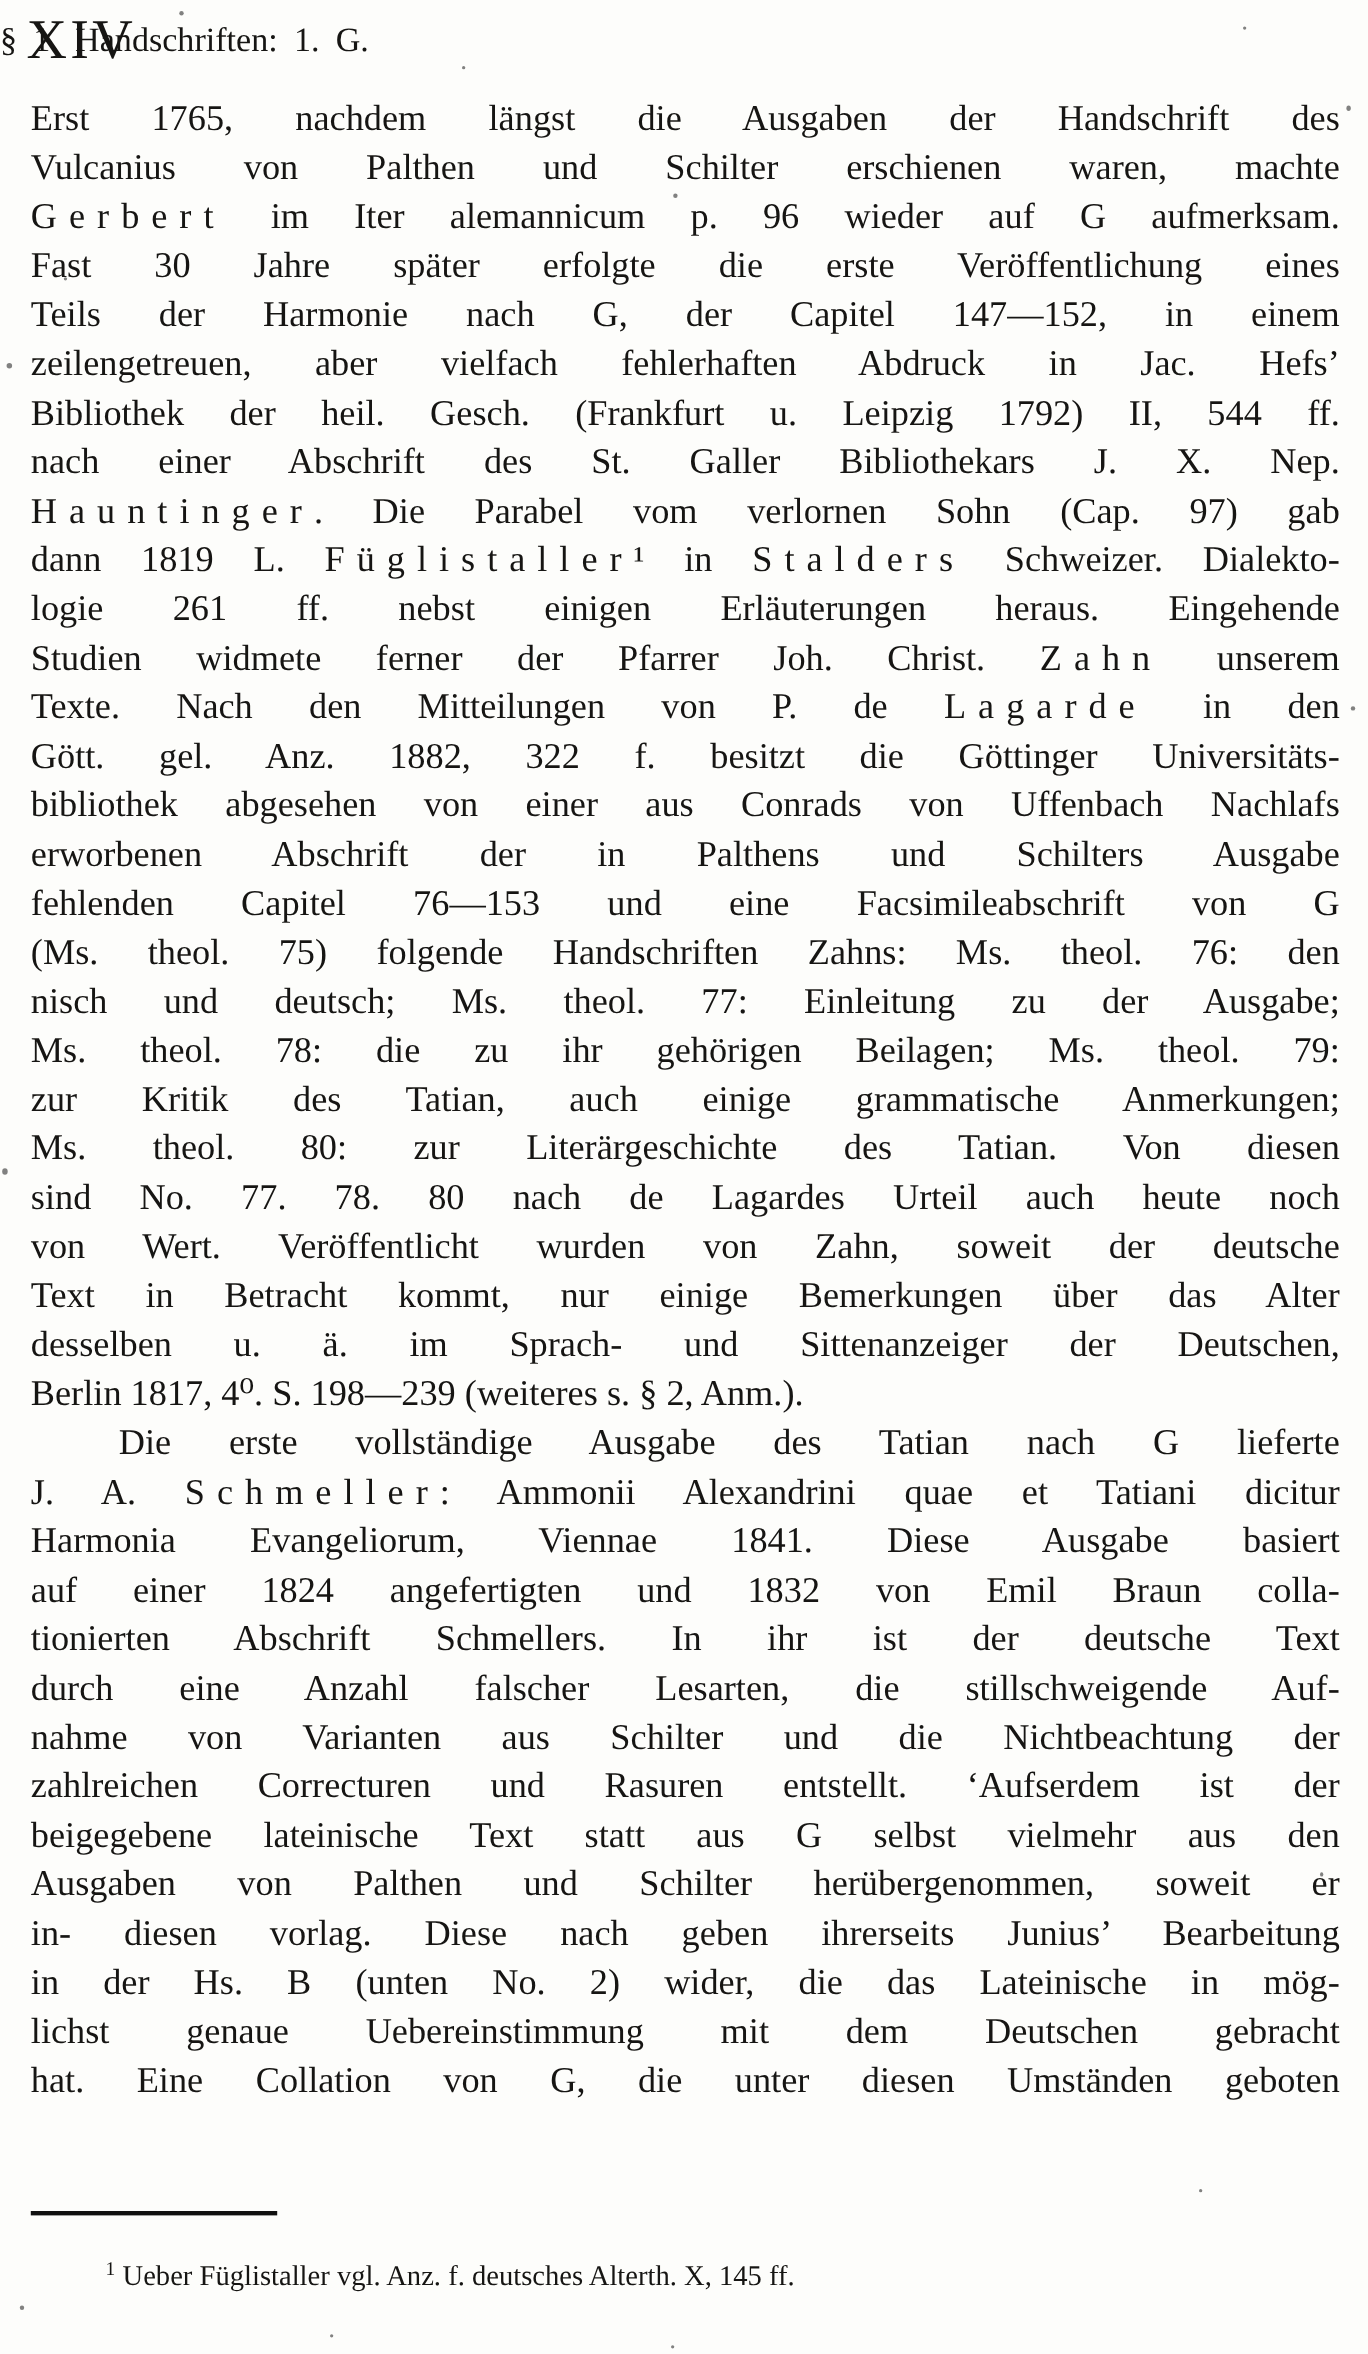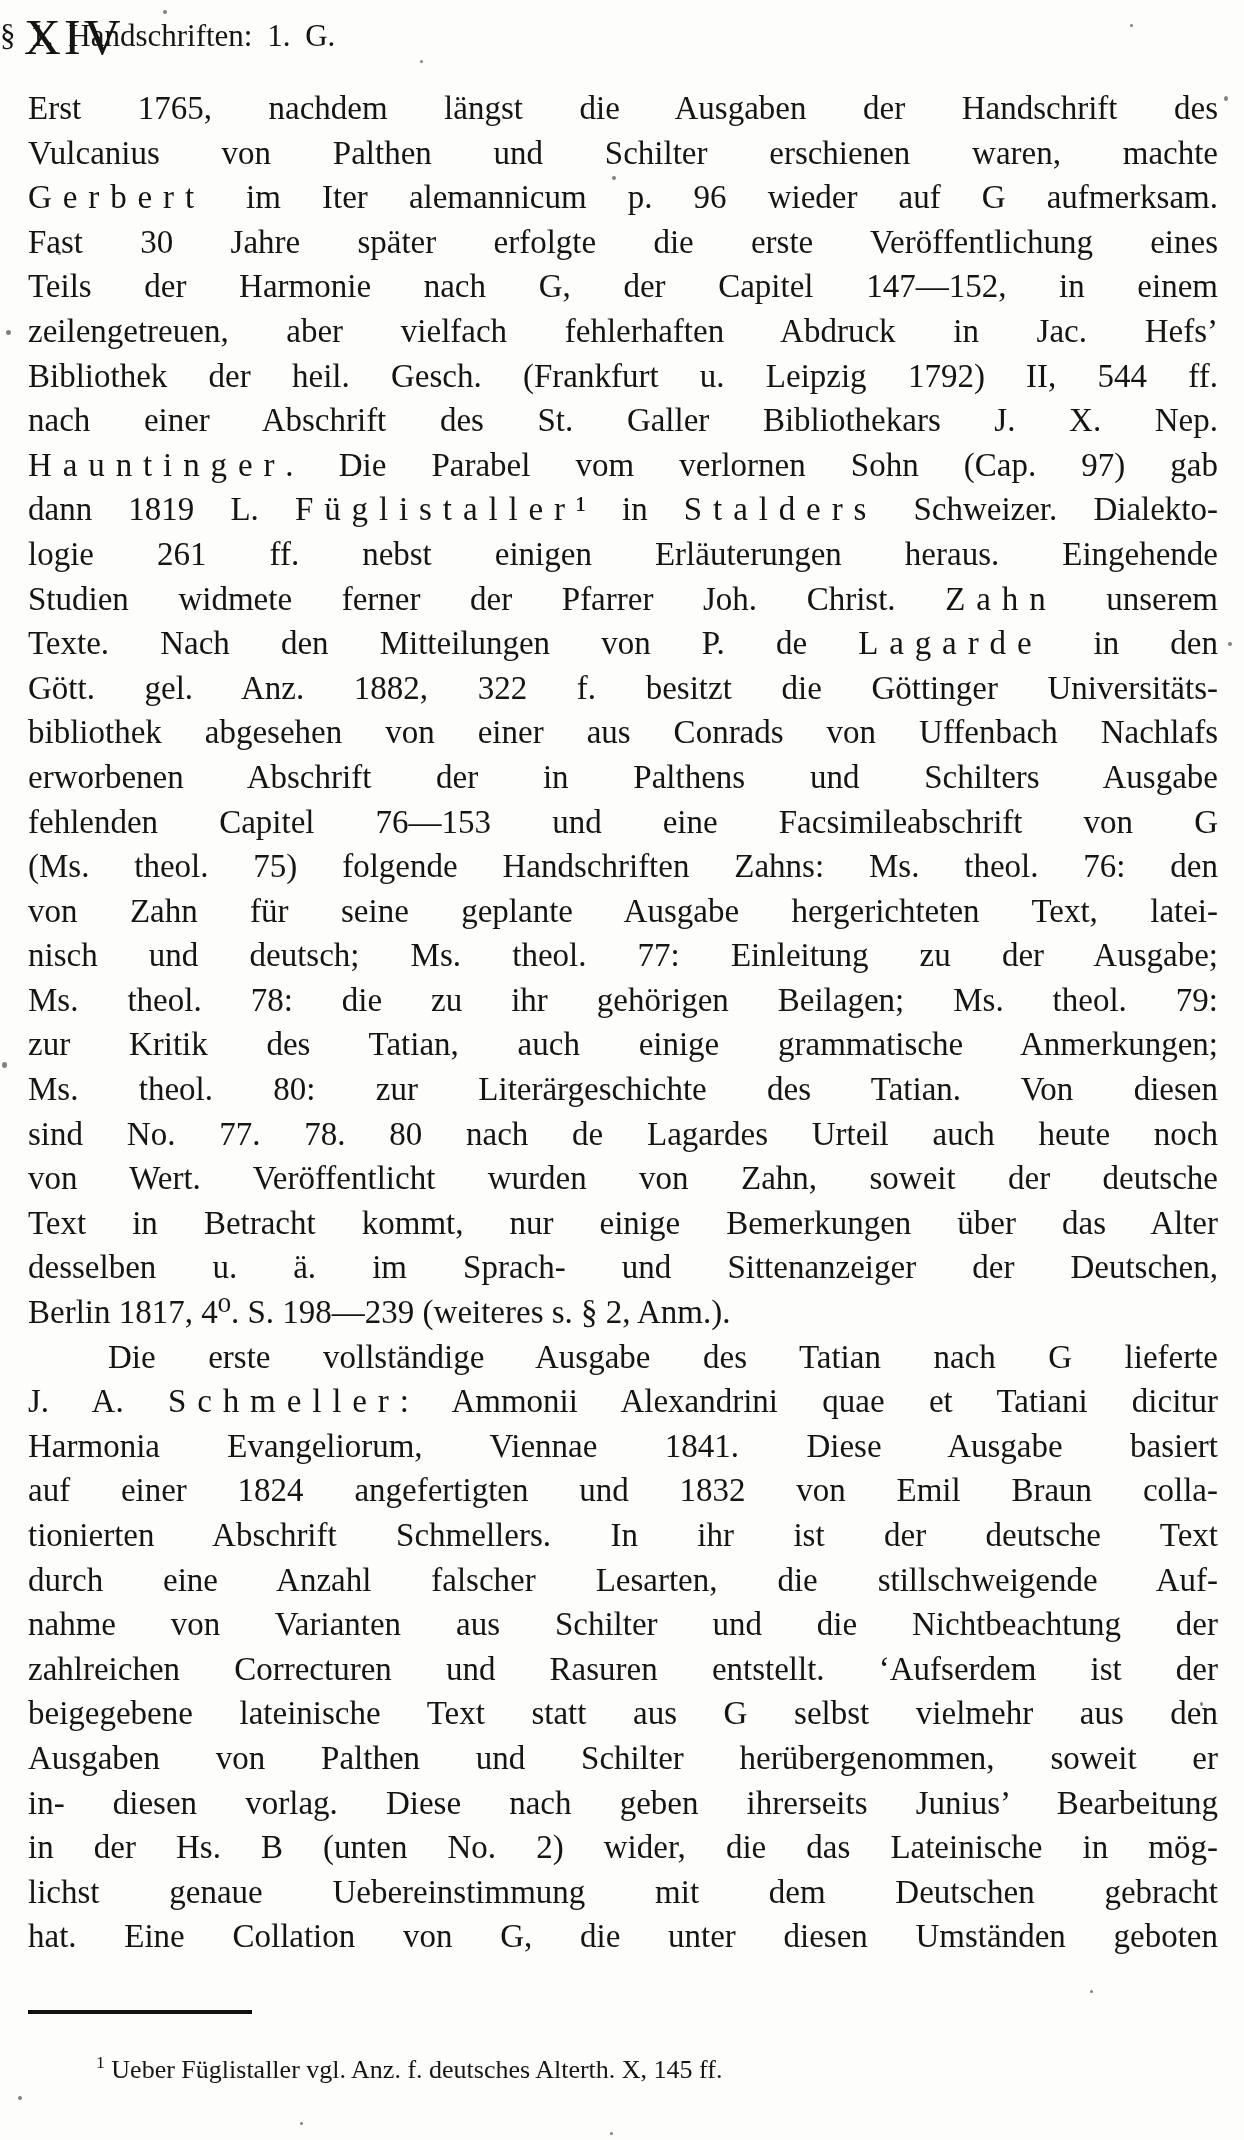--- a/index.html
+++ b/index.html
@@ -81,21 +81,20 @@
       <div class="line"><span class="gesperrt">Hauntinger</span><span>. Die Parabel vom verlornen Sohn (Cap. 97) gab</span></div>
       <div class="line"><span>dann 1819 L. </span><span class="gesperrt">Füglistaller</span><span>¹ in </span><span class="gesperrt">Stalders</span><span> Schweizer. Dialekto-</span></div>
       <div class="line"><span>logie 261 ff. nebst einigen Erläuterungen heraus. Eingehende</span></div>
       <div class="line"><span>Studien widmete ferner der Pfarrer Joh. Christ. </span><span class="gesperrt">Zahn</span><span> unserem</span></div>
       <div class="line"><span>Texte. Nach den Mitteilungen von P. de </span><span class="gesperrt">Lagarde</span><span> in den</span></div>
       <div class="line"><span>Gött. gel. Anz. 1882, 322 f. besitzt die Göttinger Universitäts-</span></div>
       <div class="line"><span>bibliothek abgesehen von einer aus Conrads von Uffenbach Nachlafs</span></div>
       <div class="line"><span>erworbenen Abschrift der in Palthens und Schilters Ausgabe</span></div>
       <div class="line"><span>fehlenden Capitel 76—153 und eine Facsimileabschrift von G</span></div>
       <div class="line"><span>(Ms. theol. 75) folgende Handschriften Zahns: Ms. theol. 76: den</span></div>
-      <div class="line"><span>von Zahn für seine geplante Ausgabe hergerichteten Text, latei-</span></div>
       <div class="line"><span>nisch und deutsch; Ms. theol. 77: Einleitung zu der Ausgabe;</span></div>
       <div class="line"><span>Ms. theol. 78: die zu ihr gehörigen Beilagen; Ms. theol. 79:</span></div>
       <div class="line"><span>zur Kritik des Tatian, auch einige grammatische Anmerkungen;</span></div>
       <div class="line"><span>Ms. theol. 80: zur Literärgeschichte des Tatian. Von diesen</span></div>
       <div class="line"><span>sind No. 77. 78. 80 nach de Lagardes Urteil auch heute noch</span></div>
       <div class="line"><span>von Wert. Veröffentlicht wurden von Zahn, soweit der deutsche</span></div>
       <div class="line"><span>Text in Betracht kommt, nur einige Bemerkungen über das Alter</span></div>
       <div class="line"><span>desselben u. ä. im Sprach- und Sittenanzeiger der Deutschen,</span></div>
       <div class="line flush"><span>Berlin 1817, 4⁰. S. 198—239 (weiteres s. § 2, Anm.).</span></div>
       <div class="line indent"><span>Die erste vollständige Ausgabe des Tatian nach G lieferte</span></div>

